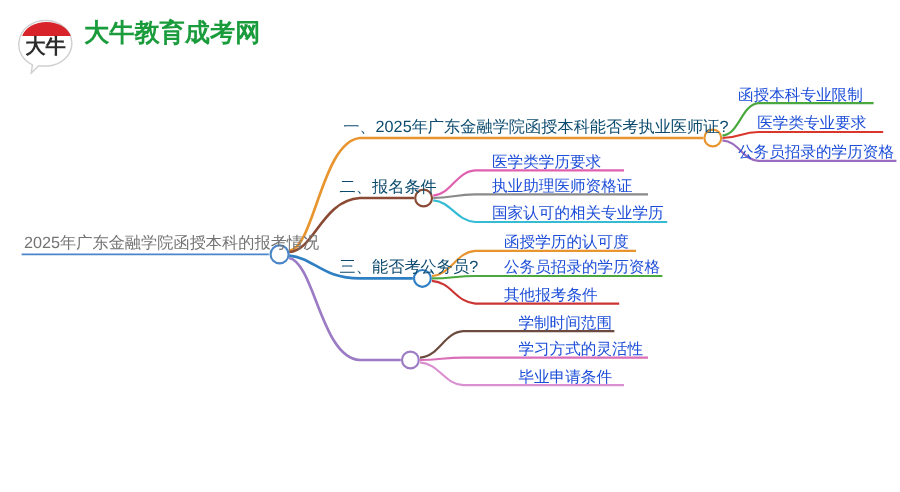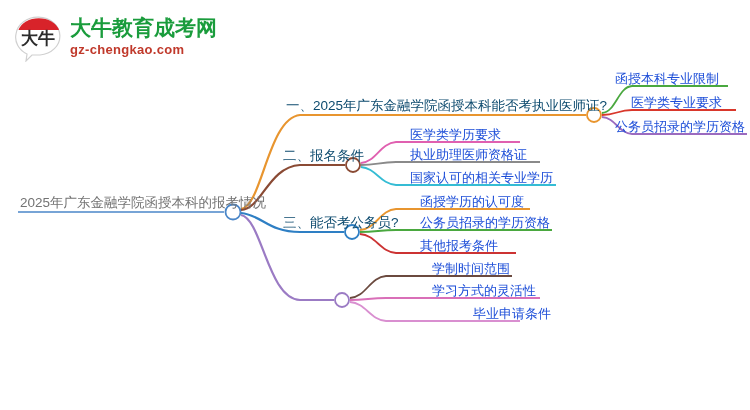--- a/index.html
+++ b/index.html
@@ -95,21 +95,20 @@
 <div id="logo-area">
   <div id="logo-mark">
     <svg viewBox="0 0 56 50" width="56" height="50">
       <path d="M4 22 A22 19 0 1 1 28 43 L20 43 L14 49 L15 42 A22 19 0 0 1 4 22 Z" fill="#ffffff" stroke="#d0d0d0" stroke-width="1.2"></path>
       <path d="M6.5 18 A21 16 0 0 1 47 18 Z" fill="#d8232a"></path>
       <text x="26" y="32" font-size="17" font-family="'Liberation Sans',sans-serif" font-weight="bold" fill="#2b2b2b" text-anchor="middle">大牛</text>
     </svg>
   </div>
   <div id="logo-text-wrap">
     <div id="logo-title">大牛教育成考网</div>
-    <div id="logo-sub">gz-chengkao.com</div>
   </div>
 </div>
 
 <div id="map">
 
   <svg>
 
     <path d="M241,209 C262,207 268,118 300,115 L586,115" fill="none" stroke="#e8952f" stroke-width="2.2"></path>
     <path d="M241,210 C262,209 268,167 300,165 L345,165" fill="none" stroke="#8a4a34" stroke-width="2.2"></path>
     <path d="M241,213 C262,215 268,232 300,232 L344,232" fill="none" stroke="#2e7fc4" stroke-width="2.2"></path>
@@ -152,15 +151,15 @@
   <div class="node-label leaf-label" style="left:410px; top:146px;">执业助理医师资格证</div>
   <div class="node-label leaf-label" style="left:410px; top:169px;">国家认可的相关专业学历</div>
 
   <div class="node-label branch-label" style="left:283px; top:214px;">三、能否考公务员?</div>
   <div class="node-label leaf-label" style="left:420px; top:193px;">函授学历的认可度</div>
   <div class="node-label leaf-label" style="left:420px; top:214px;">公务员招录的学历资格</div>
   <div class="node-label leaf-label" style="left:420px; top:237px;">其他报考条件</div>
 
   <div class="node-label leaf-label" style="left:432px; top:260px;">学制时间范围</div>
   <div class="node-label leaf-label" style="left:432px; top:282px;">学习方式的灵活性</div>
-  <div class="node-label leaf-label" style="left:432px; top:305px;margin-left:41px;">毕业申请条件</div>
+  <div class="node-label leaf-label" style="left:432px; top:305px;">毕业申请条件</div>
 
 </div>
 
 </body></html>

